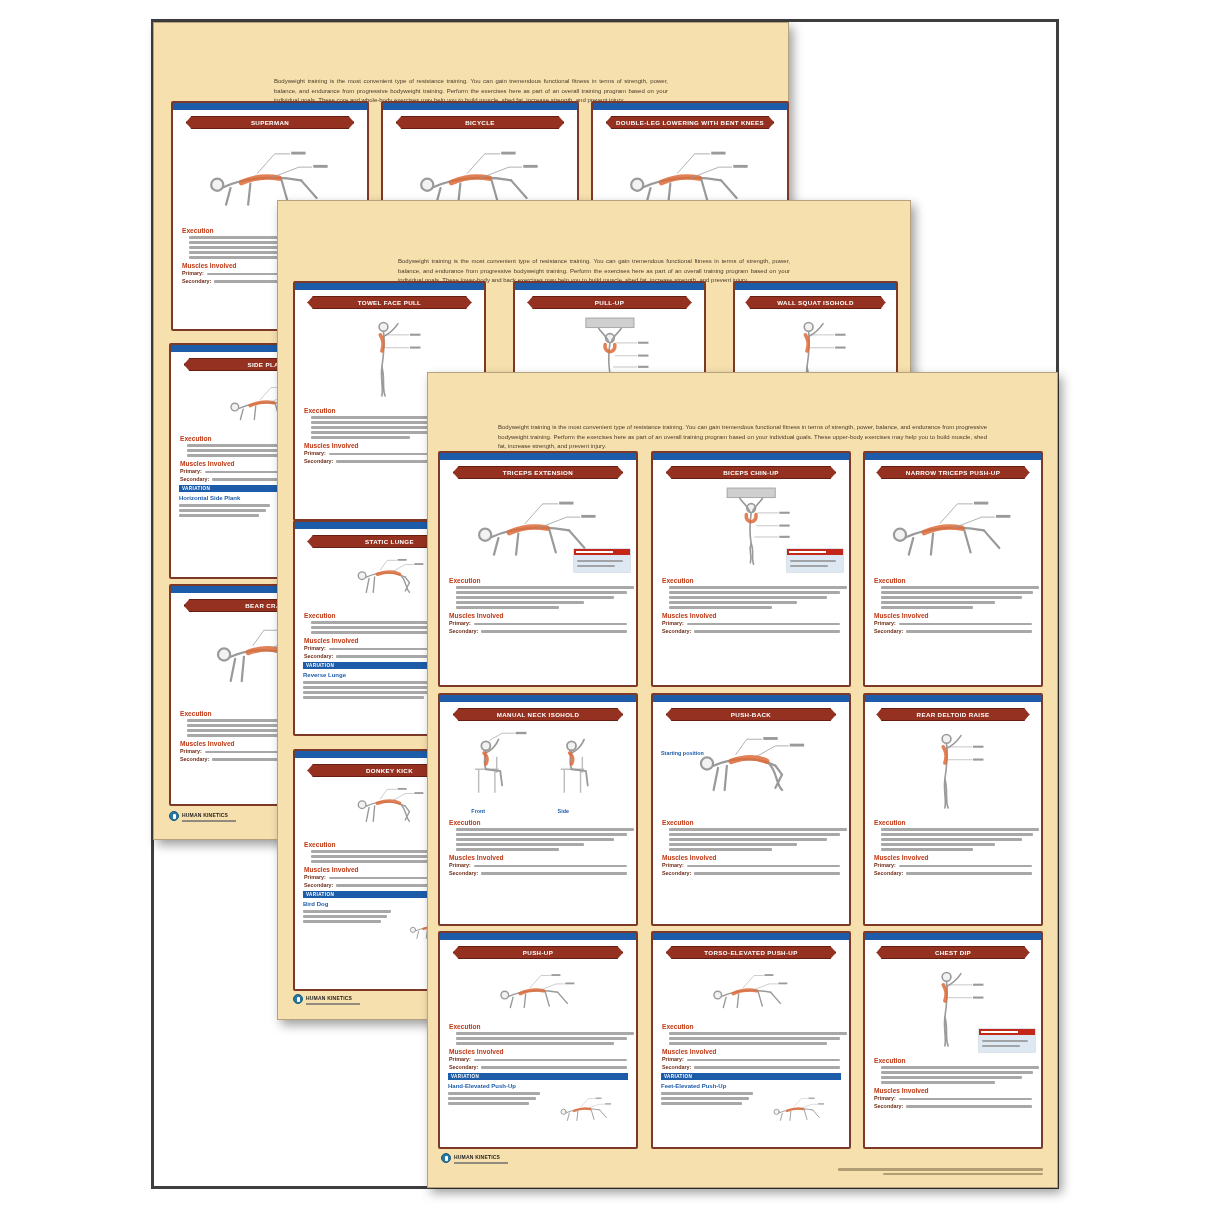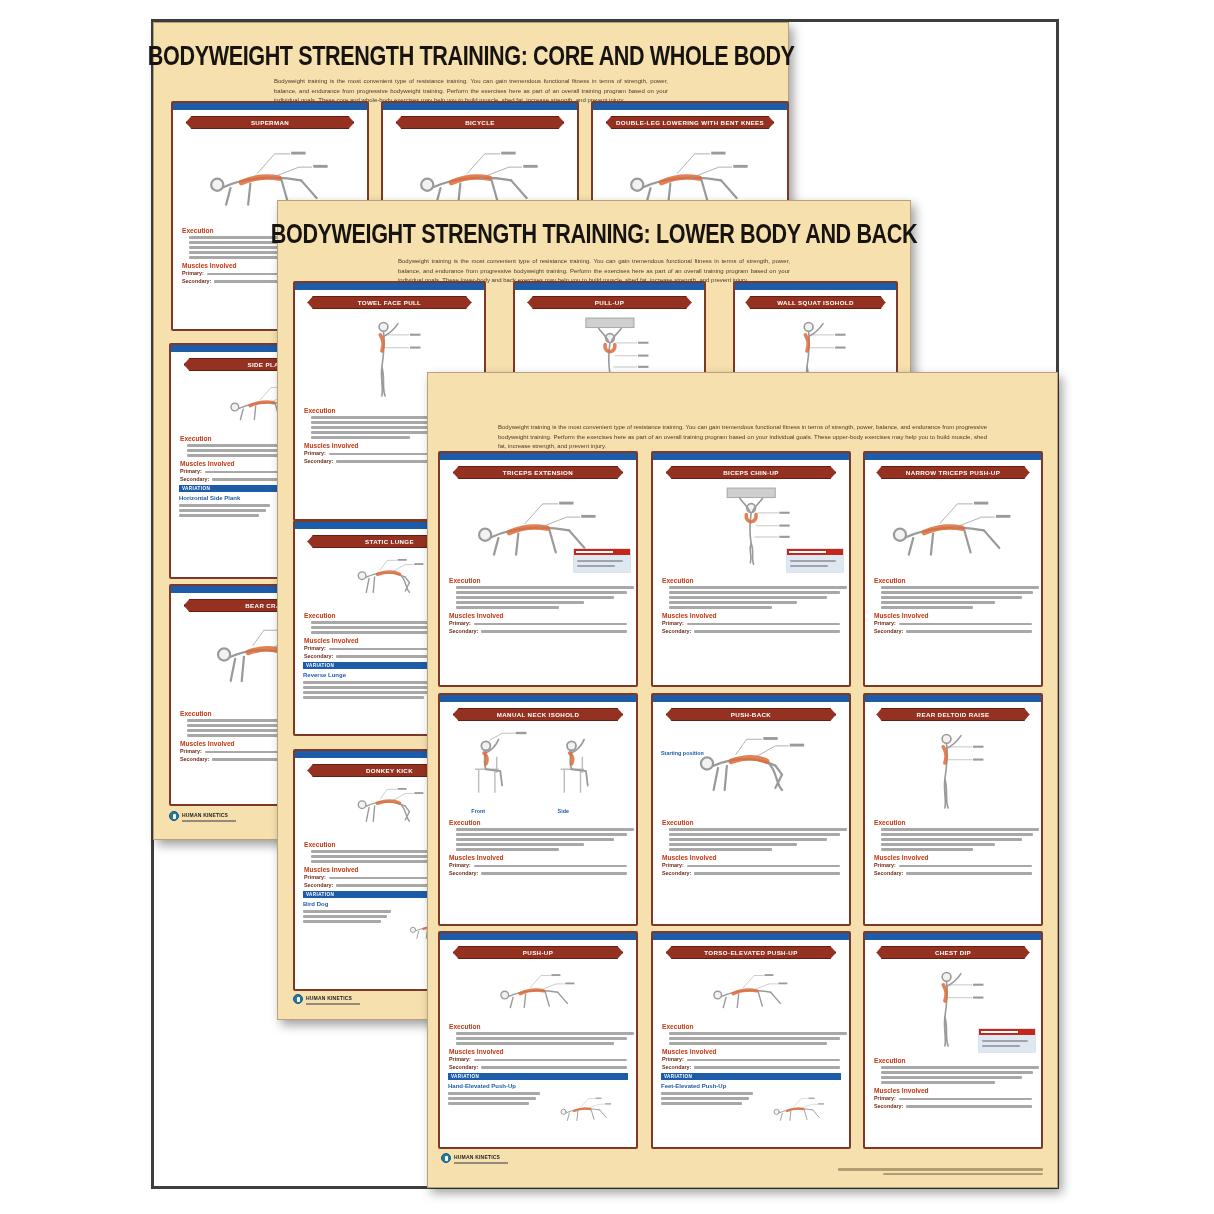--- a/index.html
+++ b/index.html
@@ -169,23 +169,20 @@
       <g fill="#9a9a9a">
           <rect x="75" y="2.5" width="12" height="2.6"></rect>
         </g>
     </symbol>
   </defs>
 </svg>
 
 <div class="frame"></div>
 
 <div class="poster" id="p0">
-  <div class="ptitle">
-      <span>BODYWEIGHT STRENGTH TRAINING: CORE AND WHOLE BODY</span>
-    </div>
   <div class="intro">Bodyweight training is the most convenient type of resistance training. You can gain tremendous functional fitness in terms of strength, power, balance, and endurance from progressive bodyweight training. Perform the exercises here as part of an overall training program based on your individual goals. These core and whole-body exercises may help you to build muscle, shed fat, increase strength, and prevent injury.</div>
   <div class="logo">
     <span class="lcirc"></span>
     <span class="ltxt">
         <span class="lname">HUMAN KINETICS</span>
         <span class="ltag"></span>
       </span>
   </div>
 <div class="cell" style="left: 17px; top: 78px; width: 198px; height: 230px;">
       <div class="bluebar"></div>
@@ -351,23 +348,20 @@
         </div>
         <div class="mline">
           <b>Secondary:</b>
           <div class="sim"></div>
         </div>
       </div>
       </div>
   </div>
 
 <div class="poster" id="p1">
-  <div class="ptitle">
-      <span>BODYWEIGHT STRENGTH TRAINING: LOWER BODY AND BACK</span>
-    </div>
   <div class="intro">Bodyweight training is the most convenient type of resistance training. You can gain tremendous functional fitness in terms of strength, power, balance, and endurance from progressive bodyweight training. Perform the exercises here as part of an overall training program based on your individual goals. These lower-body and back exercises may help you to build muscle, shed fat, increase strength, and prevent injury.</div>
   <div class="logo">
     <span class="lcirc"></span>
     <span class="ltxt">
         <span class="lname">HUMAN KINETICS</span>
         <span class="ltag"></span>
       </span>
   </div>
 <div class="cell" style="left: 15px; top: 80px; width: 193px; height: 240px;">
       <div class="bluebar"></div>

